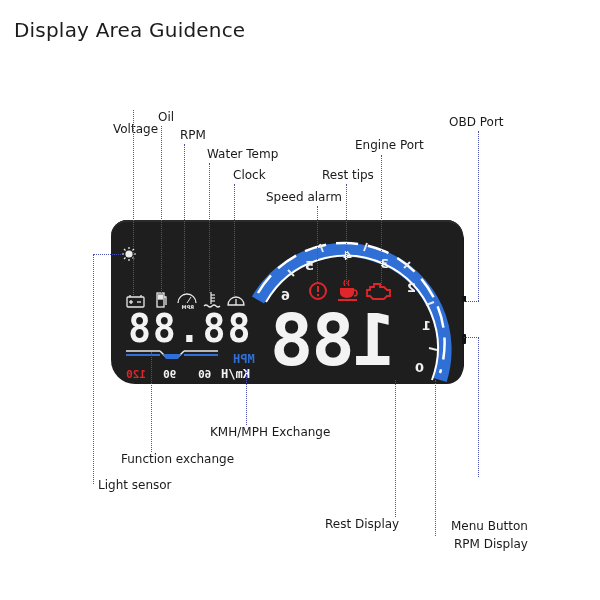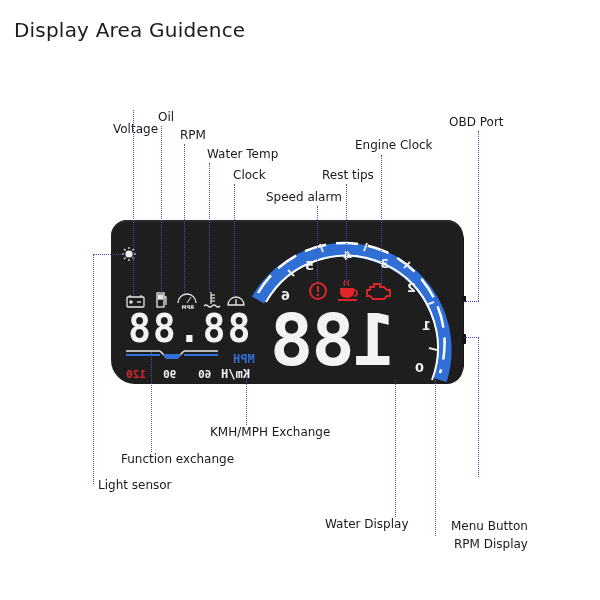--- a/index.html
+++ b/index.html
@@ -21,28 +21,28 @@
 
 <div class="title">Display Area Guidence</div>
 
 <div class="lbl" style="left:113px;top:78px;margin-top:44px;">Voltage</div>
 <div class="lbl" style="left:158px;top:110px;">Oil</div>
 <div class="lbl" style="left:180px;top:128px;">RPM</div>
 <div class="lbl" style="left:207px;top:147px;">Water Temp</div>
 <div class="lbl" style="left:233px;top:168px;text-align:center;">Clock</div>
 <div class="lbl" style="left:266px;top:190px;">Speed alarm</div>
 <div class="lbl" style="left:322px;top:168px;text-align:center;">Rest tips</div>
-<div class="lbl" style="left:355px;top:138px;">Engine Clock</div>
+<div class="lbl" style="left:355px;top:138px;">Engine Port</div>
 <div class="lbl" style="left:449px;top:115px;text-align:right;">OBD Port</div>
 
 <div class="lbl" style="left:210px;top:425px;">KMH/MPH Exchange</div>
 <div class="lbl" style="left:121px;top:452px;">Function exchange</div>
 <div class="lbl" style="left:98px;top:478px;">Light sensor</div>
 <div class="lbl" style="left:451px;top:478px;margin-top:41px;">Menu Button</div>
-<div class="lbl" style="left:325px;top:517px;">Water Display</div>
+<div class="lbl" style="left:325px;top:517px;">Rest Display</div>
 <div class="lbl" style="left:418px;top:537px;margin-left:36px;">RPM Display</div>
 
 <div class="device-bump"></div>
 <div class="device"></div>
 
 <svg width="600" height="600" style="left:0;top:0;">
 
   <g>
     <path d="M258,300 A100,100 0 0 1 440,380" fill="none" stroke="#2f6fd6" stroke-width="14"></path>
     <path d="M258,300 A100,100 0 0 1 440,380" fill="none" stroke="#ffffff" stroke-width="2.5" stroke-dasharray="22 10" transform="translate(0,-7)"></path>

